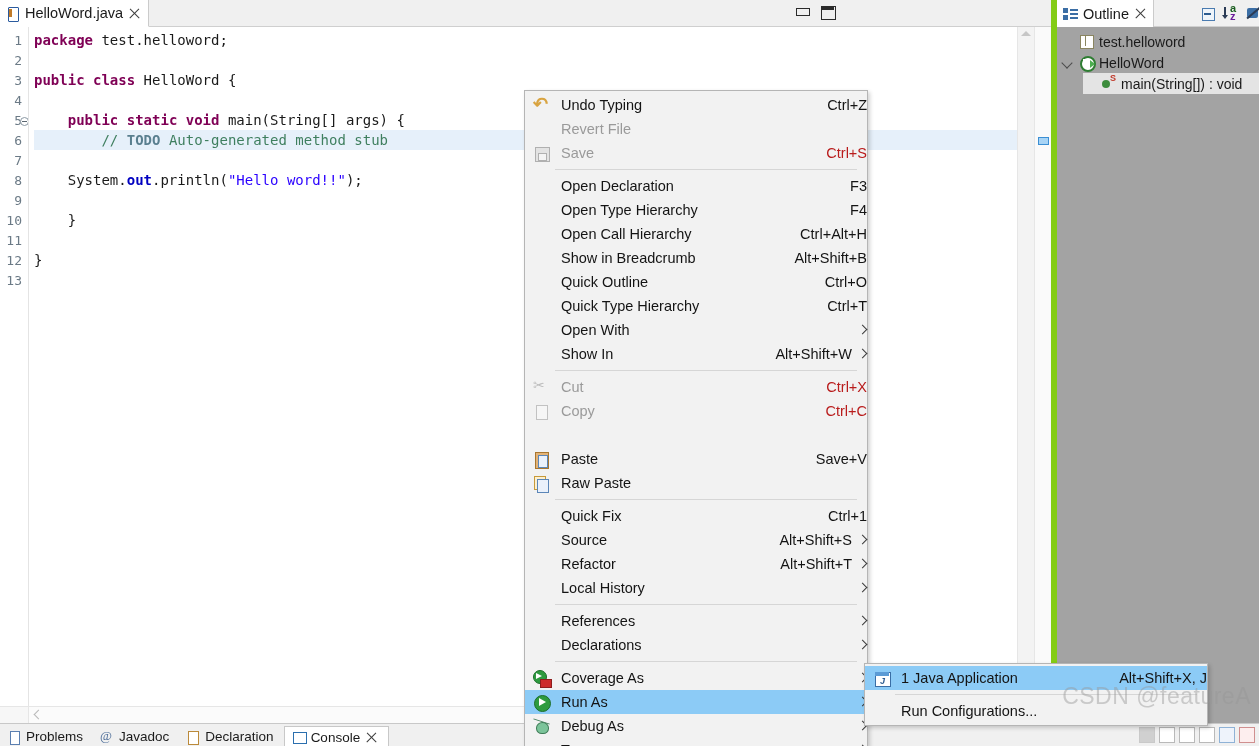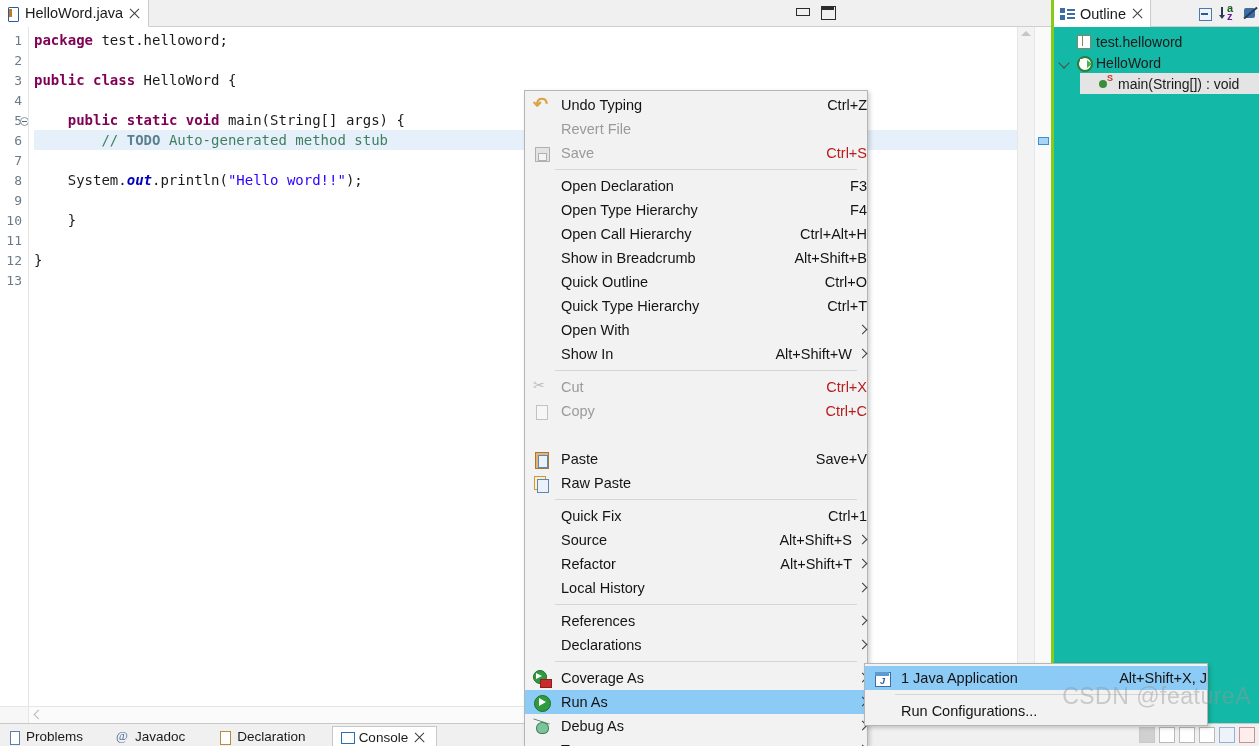--- a/index.html
+++ b/index.html
@@ -89,21 +89,21 @@
     position: absolute; left: 4px; right: 0; height: 20px;
     font-family: "DejaVu Sans Mono", monospace;
     font-size: 14px; line-height: 20px;
     white-space: pre; color: #1a1a1a;
   }
   .cline.hl { background: #e6f0fa; }
   .kw  { color: #7f0055; font-weight: bold; }
   .str { color: #2a00ff; }
   .cmt { color: #3f7f5f; }
   .todo{ color: #5a7f8f; font-weight: bold; }
-  .fld { color: #0000c0; font-weight: bold; font-style: italic; }
+  .fld { color: #0000c0; font-weight: bold; }
 
   
   #editor-scroll {
     position: absolute; right: 17px; top: 27px; width: 17px; bottom: 40px;
     background: #f3f3f3; border-left: 1px solid #e6e6e6;
   }
   #editor-scroll-up {
     position: absolute; left: 3px; top: 4px;
     width: 0; height: 0;
     border-left: 5px solid transparent; border-right: 5px solid transparent;
@@ -137,21 +137,21 @@
     position: absolute; left: 0; top: 0; width: 29px; height: 17px;
     background: #f7f7f7; border-right: 1px solid #e6e6e6;
   }
 
   #bottom-views {
     position: absolute; left: 0; bottom: 0; width: 1259px; height: 23px;
     background: #f0f0f0; border-top: 1px solid #c8c8c8;
     overflow: hidden;
   }
   #bottom-tabs {
-    position: absolute; left: 0; top: 2px; display: flex; align-items: flex-start; gap: 16px;
+    position: absolute; left: 0; top: 2px; display: flex; align-items: flex-start;
   }
   .bview {
     display: flex; align-items: center; gap: 5px;
     height: 21px; padding: 0 10px 0 7px;
     font-size: 13.5px; color: #1a1a1a; white-space: nowrap;
   }
   .bview.active { background: #ffffff; border: 1px solid #c8c8c8; border-bottom: none; }
   .vicon { width: 14px; height: 14px; flex: none; position: relative; }
   .vicon.problems::before {
     content:""; position:absolute; left:3px; top:1px; width:8px; height:12px;
@@ -174,21 +174,21 @@
   }
   .btool { width: 16px; height: 16px; background: #e9e9e9; border: 1px solid #c9c9c9; }
   .btool.b1 { background:#d0d0d0; }
   .btool.b2 { background:#ffffff; border-color:#b9b9b9; }
   .btool.b3 { background:#eef3fb; border-color:#8fb2d6; }
   .btool.b4 { background:#fdeeee; border-color:#d08f8f; }
 
   
   #outline {
     position: absolute; left: 1051px; top: 0; width: 208px; bottom: 23px;
-    background: #14b8a6; border-left: 3px solid #84cc16;
+    background: #a3a3a3; border-left: 6px solid #84cc16;
   }
   #outline-tabbar {
     position: absolute; left: 0; top: 0; width: 208px; height: 27px;
     background: #f0f0f0; border-bottom: 1px solid #cfcfcf;
   }
   #outline-tab {
     position: absolute; left: 0; top: 0; height: 27px;
     display: flex; align-items: center; gap: 5px; padding: 0 6px;
     background: #ffffff; border-right: 1px solid #cbcbcb;
   }

